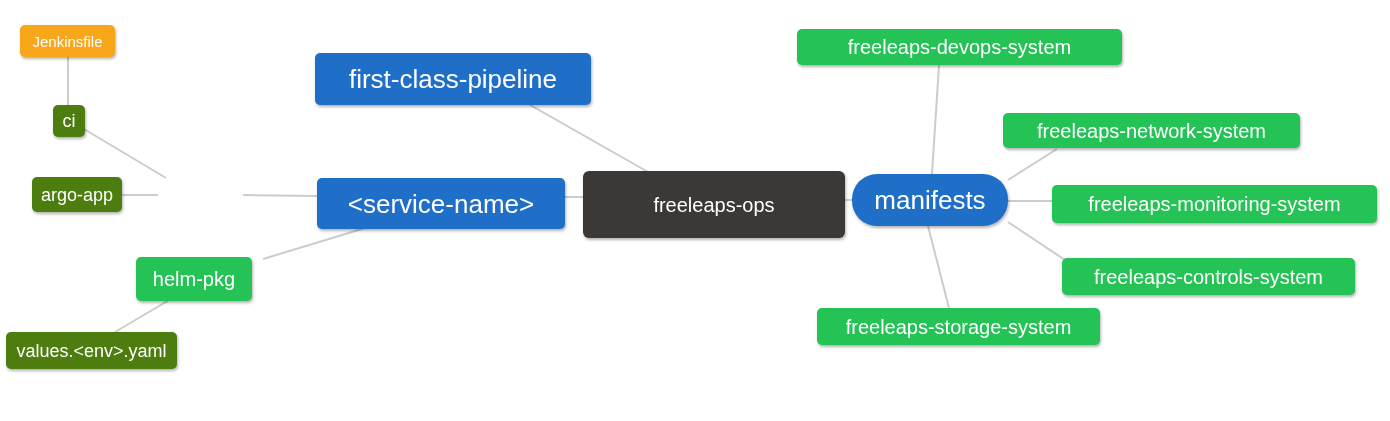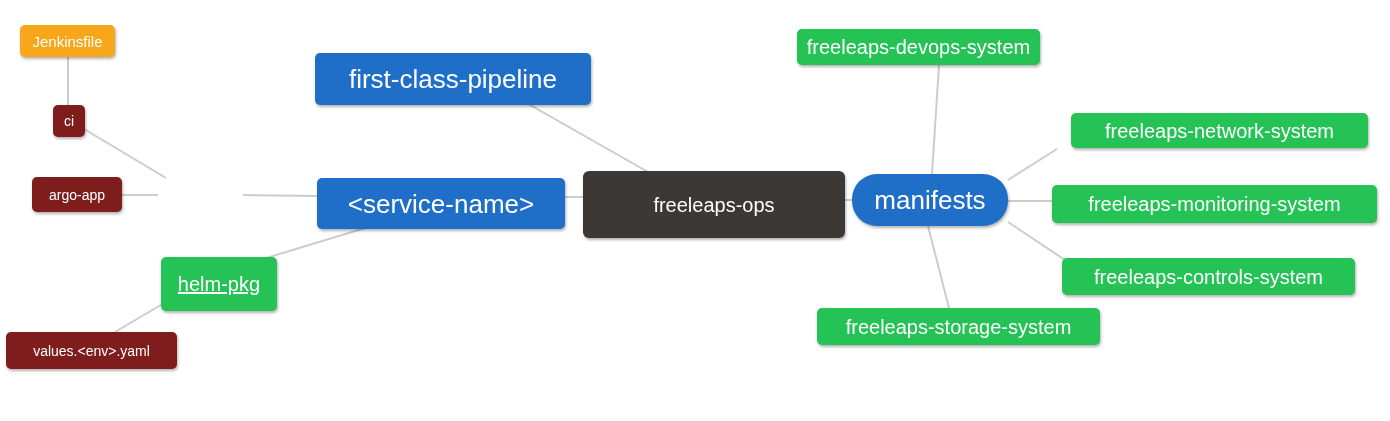--- a/index.html
+++ b/index.html
@@ -18,21 +18,21 @@
     color:#ffffff;
     white-space:nowrap;
     border-radius:5px;
     box-shadow:1px 2px 3px rgba(0,0,0,0.30);
     cursor:default;
     line-height:1;
   }
   .root{background:#3b3836;font-size:20px;border-radius:6px;}
   .branch{background:#1f6fc8;font-size:26px;}
   .leaf-green{background:#25c256;font-size:20px;}
-  .leaf-red{background:#7f1d1d;font-size:14px;}
+  .leaf-red{background:#4d7c0f;font-size:18px;}
   .leaf-orange{background:#f9a71a;font-size:15px;}
 </style>
 </head>
 <body>
 
 <div class="stage">
 
   <svg class="edges" viewBox="0 0 1390 421">
     <line x1="68" y1="57" x2="68" y2="105"></line>
     <line x1="84" y1="129" x2="166" y2="178"></line>
@@ -47,24 +47,24 @@
     <line x1="1008" y1="180" x2="1057" y2="149"></line>
     <line x1="1008" y1="201" x2="1052" y2="201"></line>
     <line x1="1008" y1="222" x2="1065" y2="260"></line>
     <line x1="928" y1="226" x2="949" y2="308"></line>
   </svg>
 
   <div class="node root" style="left:583px;  top:171px; width:262px; height:67px;">freeleaps-ops</div>
   <div class="node branch" style="left:315px;  top:37px;  width:276px; height:52px;margin-top:16px;">first-class-pipeline</div>
   <div class="node branch" style="left:317px;  top:171px; width:248px; height:51px;margin-top:7px;">&lt;service-name&gt;</div>
   <div class="node branch" style="left:852px;  top:174px; width:156px; height:52px;border-radius:25px;">manifests</div>
-  <div class="node leaf-green" style="left:161px;  top:257px; width:116px; height:54px;text-decoration:underline;">helm-pkg</div>
+  <div class="node leaf-green" style="left:136px;  top:257px; width:116px; height:44px;">helm-pkg</div>
   <div class="node leaf-red" style="left:53px;   top:105px; width:32px;  height:32px;">ci</div>
   <div class="node leaf-red" style="left:32px;   top:177px; width:90px;  height:35px;">argo-app</div>
   <div class="node leaf-orange" style="left:20px;   top:25px;  width:95px;  height:32px;">Jenkinsfile</div>
   <div class="node leaf-red" style="left:6px;    top:332px; width:171px; height:37px;">values.&lt;env&gt;.yaml</div>
-  <div class="node leaf-green" style="left:797px;  top:29px;  width:243px; height:36px;">freeleaps-devops-system</div>
-  <div class="node leaf-green" style="left:1071px; top:113px; width:297px; height:35px;">freeleaps-network-system</div>
+  <div class="node leaf-green" style="left:797px;  top:29px;  width:325px; height:36px;">freeleaps-devops-system</div>
+  <div class="node leaf-green" style="left:1003px; top:113px; width:297px; height:35px;">freeleaps-network-system</div>
   <div class="node leaf-green" style="left:1052px; top:185px; width:325px; height:38px;">freeleaps-monitoring-system</div>
   <div class="node leaf-green" style="left:1062px; top:258px; width:293px; height:37px;">freeleaps-controls-system</div>
   <div class="node leaf-green" style="left:817px;  top:308px; width:283px; height:37px;">freeleaps-storage-system</div>
 
 </div>
 
 </body></html>

